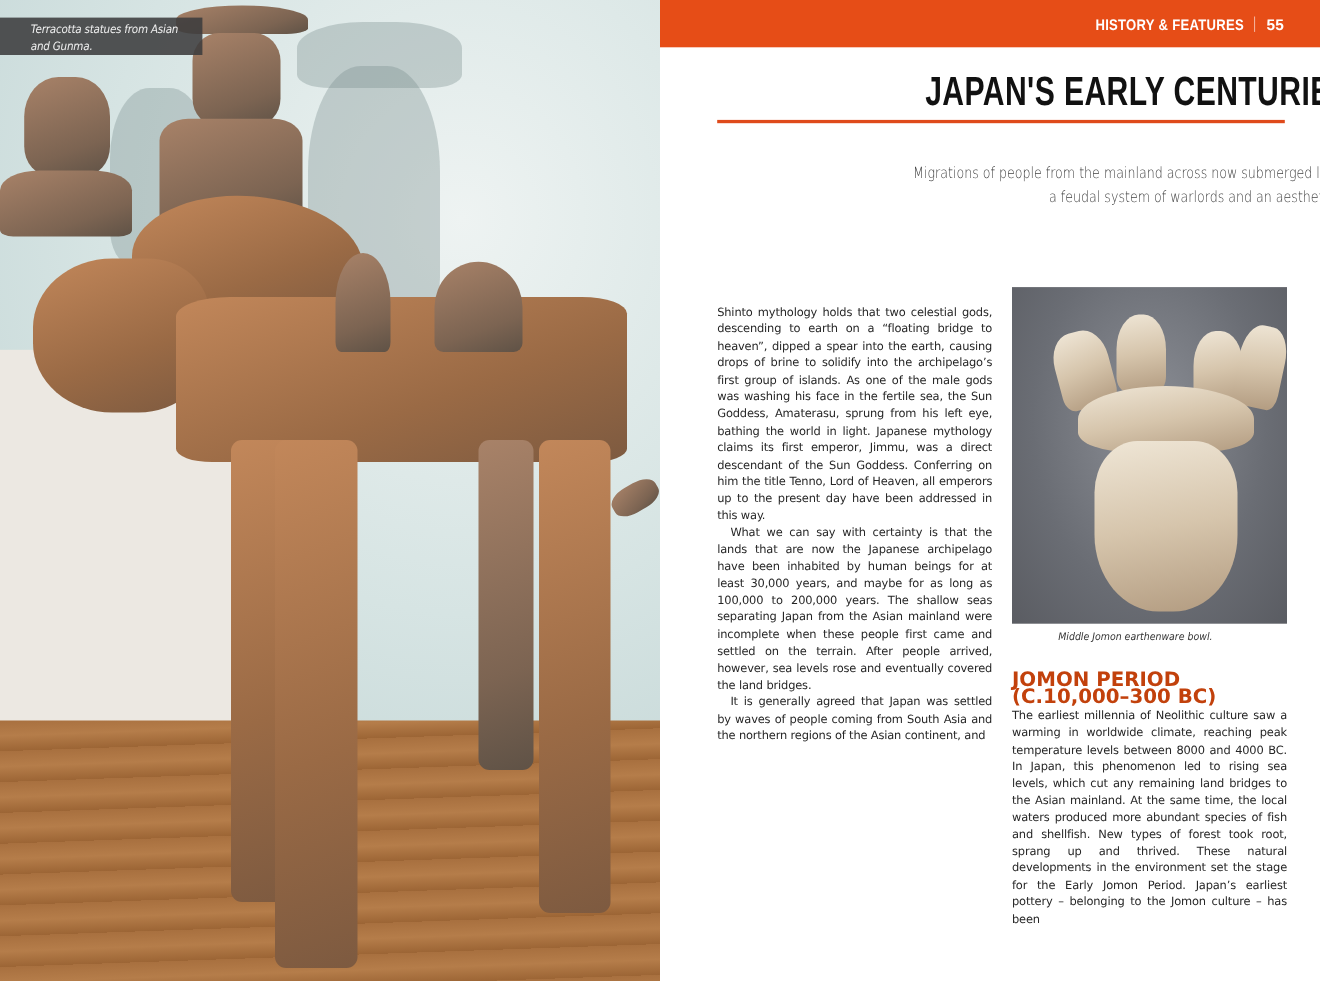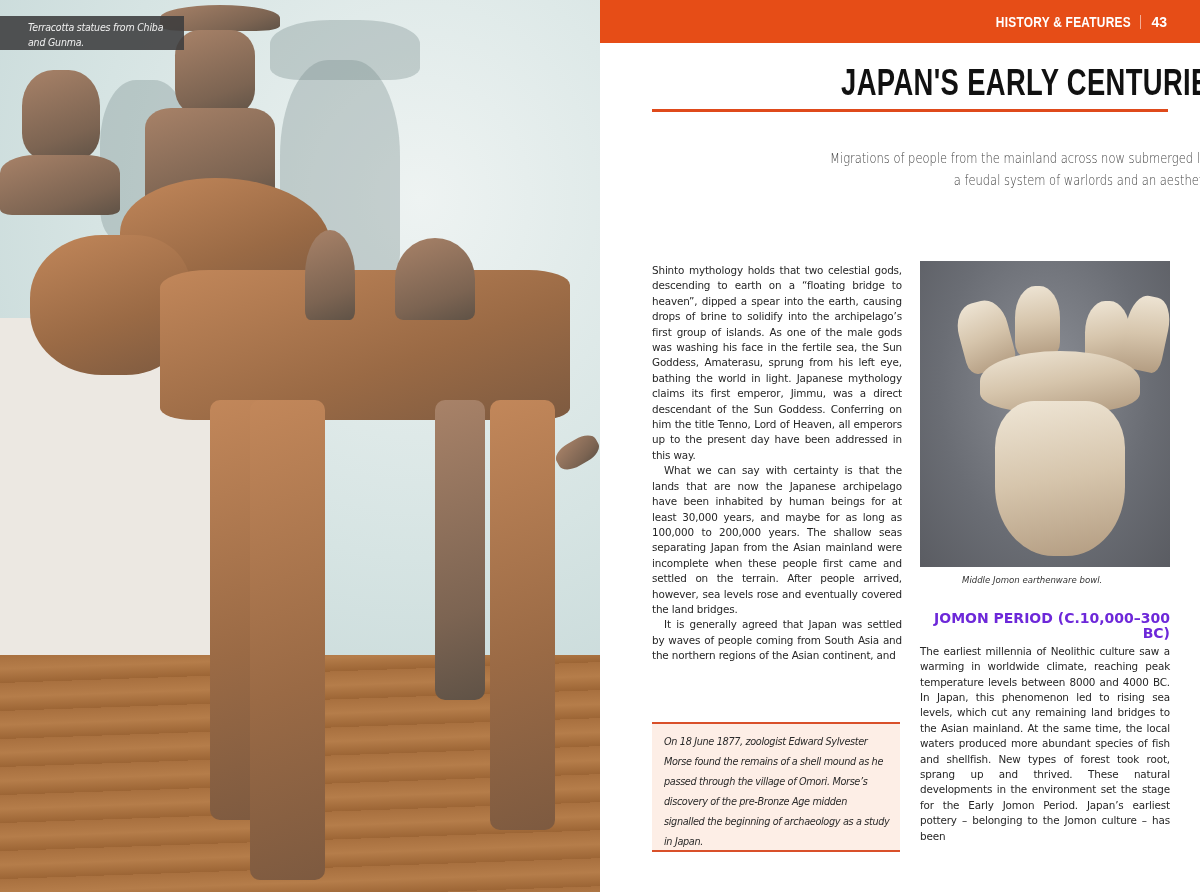--- a/index.html
+++ b/index.html
@@ -51,21 +51,21 @@
     position: absolute; right: 32px; top: 147px; width: 520px; text-align: right;
     font-family: "DejaVu Sans", sans-serif; font-weight: 300; font-size: 14px; line-height: 22px;
     color: #444;
   }
   .standfirst .inner { display:inline-block; transform: scaleX(0.82); transform-origin: right top; width: 634px; }
 
   .col {
     position: absolute; font-family: "DejaVu Sans", sans-serif; font-size: 10.4px; line-height: 15.4px;
     color: #262626; text-align: justify; letter-spacing: -0.15px;
   }
-  .col-left { left: 52px; top: 263px; width: 250px; }
+  .col-left { left: 52px; top: 277px; width: 250px; }
   .col-right { left: 320px; top: 602px; width: 250px; }
   .col p { margin: 0; }
   .col p.indent { text-indent: 12px; }
 
   .callout {
     position: absolute; left: 52px; top: 722px; width: 248px; height: 130px;
     background: #fdeee6; border-top: 2px solid #d9502a; border-bottom: 2px solid #d9502a;
     padding: 8px 10px 0 12px;
   }
   .callout p {
@@ -75,22 +75,22 @@
 
   .figure { position: absolute; left: 320px; top: 261px; width: 250px; height: 306px; overflow:hidden;
     background: radial-gradient(ellipse at 50% 40%, #8c8f96 0%, #6a6d74 60%, #5a5c62 100%); }
   .bowl { position:absolute; background: linear-gradient(170deg,#efe6d6 0%,#d6c5ac 50%,#b29b80 100%); }
   .figure-caption {
     position: absolute; left: 320px; top: 574px; font-family: "DejaVu Sans Condensed","DejaVu Sans", sans-serif;
     font-style: italic; font-size: 9.5px; color: #333; margin-left: 42px;
   }
 
   .subhead {
-    font-family: "DejaVu Sans", sans-serif; font-weight: bold; font-size: 14px; color: #6d28d9;
-    margin: 9px 0 2px 0; letter-spacing: 0; text-align: right;
+    font-family: "DejaVu Sans", sans-serif; font-weight: bold; font-size: 18px; color: #c2410c;
+    margin: 9px 0 2px 0; letter-spacing: 0; text-align: left;
   }
 </style>
 </head>
 <body>
 
 <div class="left-page">
   <div class="wall"></div>
   <div class="shadow-figure" style="left:270px;top:20px;width:150px;height:60px;"></div>
   <div class="shadow-figure" style="left:280px;top:60px;width:120px;height:240px;"></div>
   <div class="shadow-figure" style="left:100px;top:80px;width:90px;height:160px;"></div>
@@ -109,48 +109,45 @@
   <div class="clay" style="left:160px;top:270px;width:410px;height:150px;border-radius:12% 10% 8% 8%;"></div>
   <div class="clay dark" style="left:305px;top:230px;width:50px;height:90px;border-radius:50% 50% 10% 10%;"></div>
   <div class="clay dark" style="left:395px;top:238px;width:80px;height:82px;border-radius:50% 50% 10% 10%;"></div>
   <div class="clay dark" style="left:555px;top:440px;width:45px;height:25px;border-radius:40%;transform:rotate(-30deg);"></div>
   <div class="clay" style="left:210px;top:400px;width:60px;height:420px;border-radius:10px;"></div>
   <div class="clay" style="left:250px;top:400px;width:75px;height:480px;border-radius:10px;"></div>
   <div class="clay dark" style="left:435px;top:400px;width:50px;height:300px;border-radius:10px;"></div>
   <div class="clay" style="left:490px;top:400px;width:65px;height:430px;border-radius:10px;"></div>
 
   <div class="photo-caption">
-    <span>Terracotta statues from Chiba</span>
+    <span>Terracotta statues from Asian</span>
     <span>and Gunma.</span>
   </div>
 </div>
 
 <div class="right-page">
   <div class="running-head">
     <span class="section">HISTORY &amp; FEATURES</span>
     <span class="sep"></span>
-    <span class="page-num">43</span>
+    <span class="page-num">55</span>
   </div>
 
   <h1 class="page-title">JAPAN'S EARLY CENTURIES</h1>
   <div class="title-rule"></div>
 
   <div class="standfirst">
     <span class="inner">Migrations of people from the mainland across now submerged land bridges evolved into a feudal system of warlords and an aesthetic of profound elegance.</span>
   </div>
 
   <div class="col col-left">
     <p>Shinto mythology holds that two celestial gods, descending to earth on a “floating bridge to heaven”, dipped a spear into the earth, causing drops of brine to solidify into the archipelago’s first group of islands. As one of the male gods was washing his face in the fertile sea, the Sun Goddess, Amaterasu, sprung from his left eye, bathing the world in light. Japanese mythology claims its first emperor, Jimmu, was a direct descendant of the Sun Goddess. Conferring on him the title Tenno, Lord of Heaven, all emperors up to the present day have been addressed in this way.</p>
     <p class="indent">What we can say with certainty is that the lands that are now the Japanese archipelago have been inhabited by human beings for at least 30,000 years, and maybe for as long as 100,000 to 200,000 years. The shallow seas separating Japan from the Asian mainland were incomplete when these people first came and settled on the terrain. After people arrived, however, sea levels rose and eventually covered the land bridges.</p>
     <p class="indent">It is generally agreed that Japan was settled by waves of people coming from South Asia and the northern regions of the Asian continent, and</p>
   </div>
 
-  <div class="callout">
-    <p>On 18 June 1877, zoologist Edward Sylvester Morse found the remains of a shell mound as he passed through the village of Omori. Morse’s discovery of the pre-Bronze Age midden signalled the beginning of archaeology as a study in Japan.</p>
-  </div>
 
   <div class="figure">
     <div class="bowl" style="left:40px;top:40px;width:50px;height:70px;border-radius:40% 40% 20% 20%;transform:rotate(-15deg);"></div>
     <div class="bowl" style="left:95px;top:25px;width:45px;height:70px;border-radius:45% 45% 20% 20%;"></div>
     <div class="bowl" style="left:165px;top:40px;width:45px;height:70px;border-radius:45% 45% 20% 20%;"></div>
     <div class="bowl" style="left:205px;top:35px;width:42px;height:75px;border-radius:40% 40% 20% 20%;transform:rotate(12deg);"></div>
     <div class="bowl" style="left:60px;top:90px;width:160px;height:60px;border-radius:50% 50% 30% 30%;"></div>
     <div class="bowl" style="left:75px;top:140px;width:130px;height:155px;border-radius:30% 30% 45% 45%;"></div>
   </div>
   <div class="figure-caption">Middle Jomon earthenware bowl.</div>

